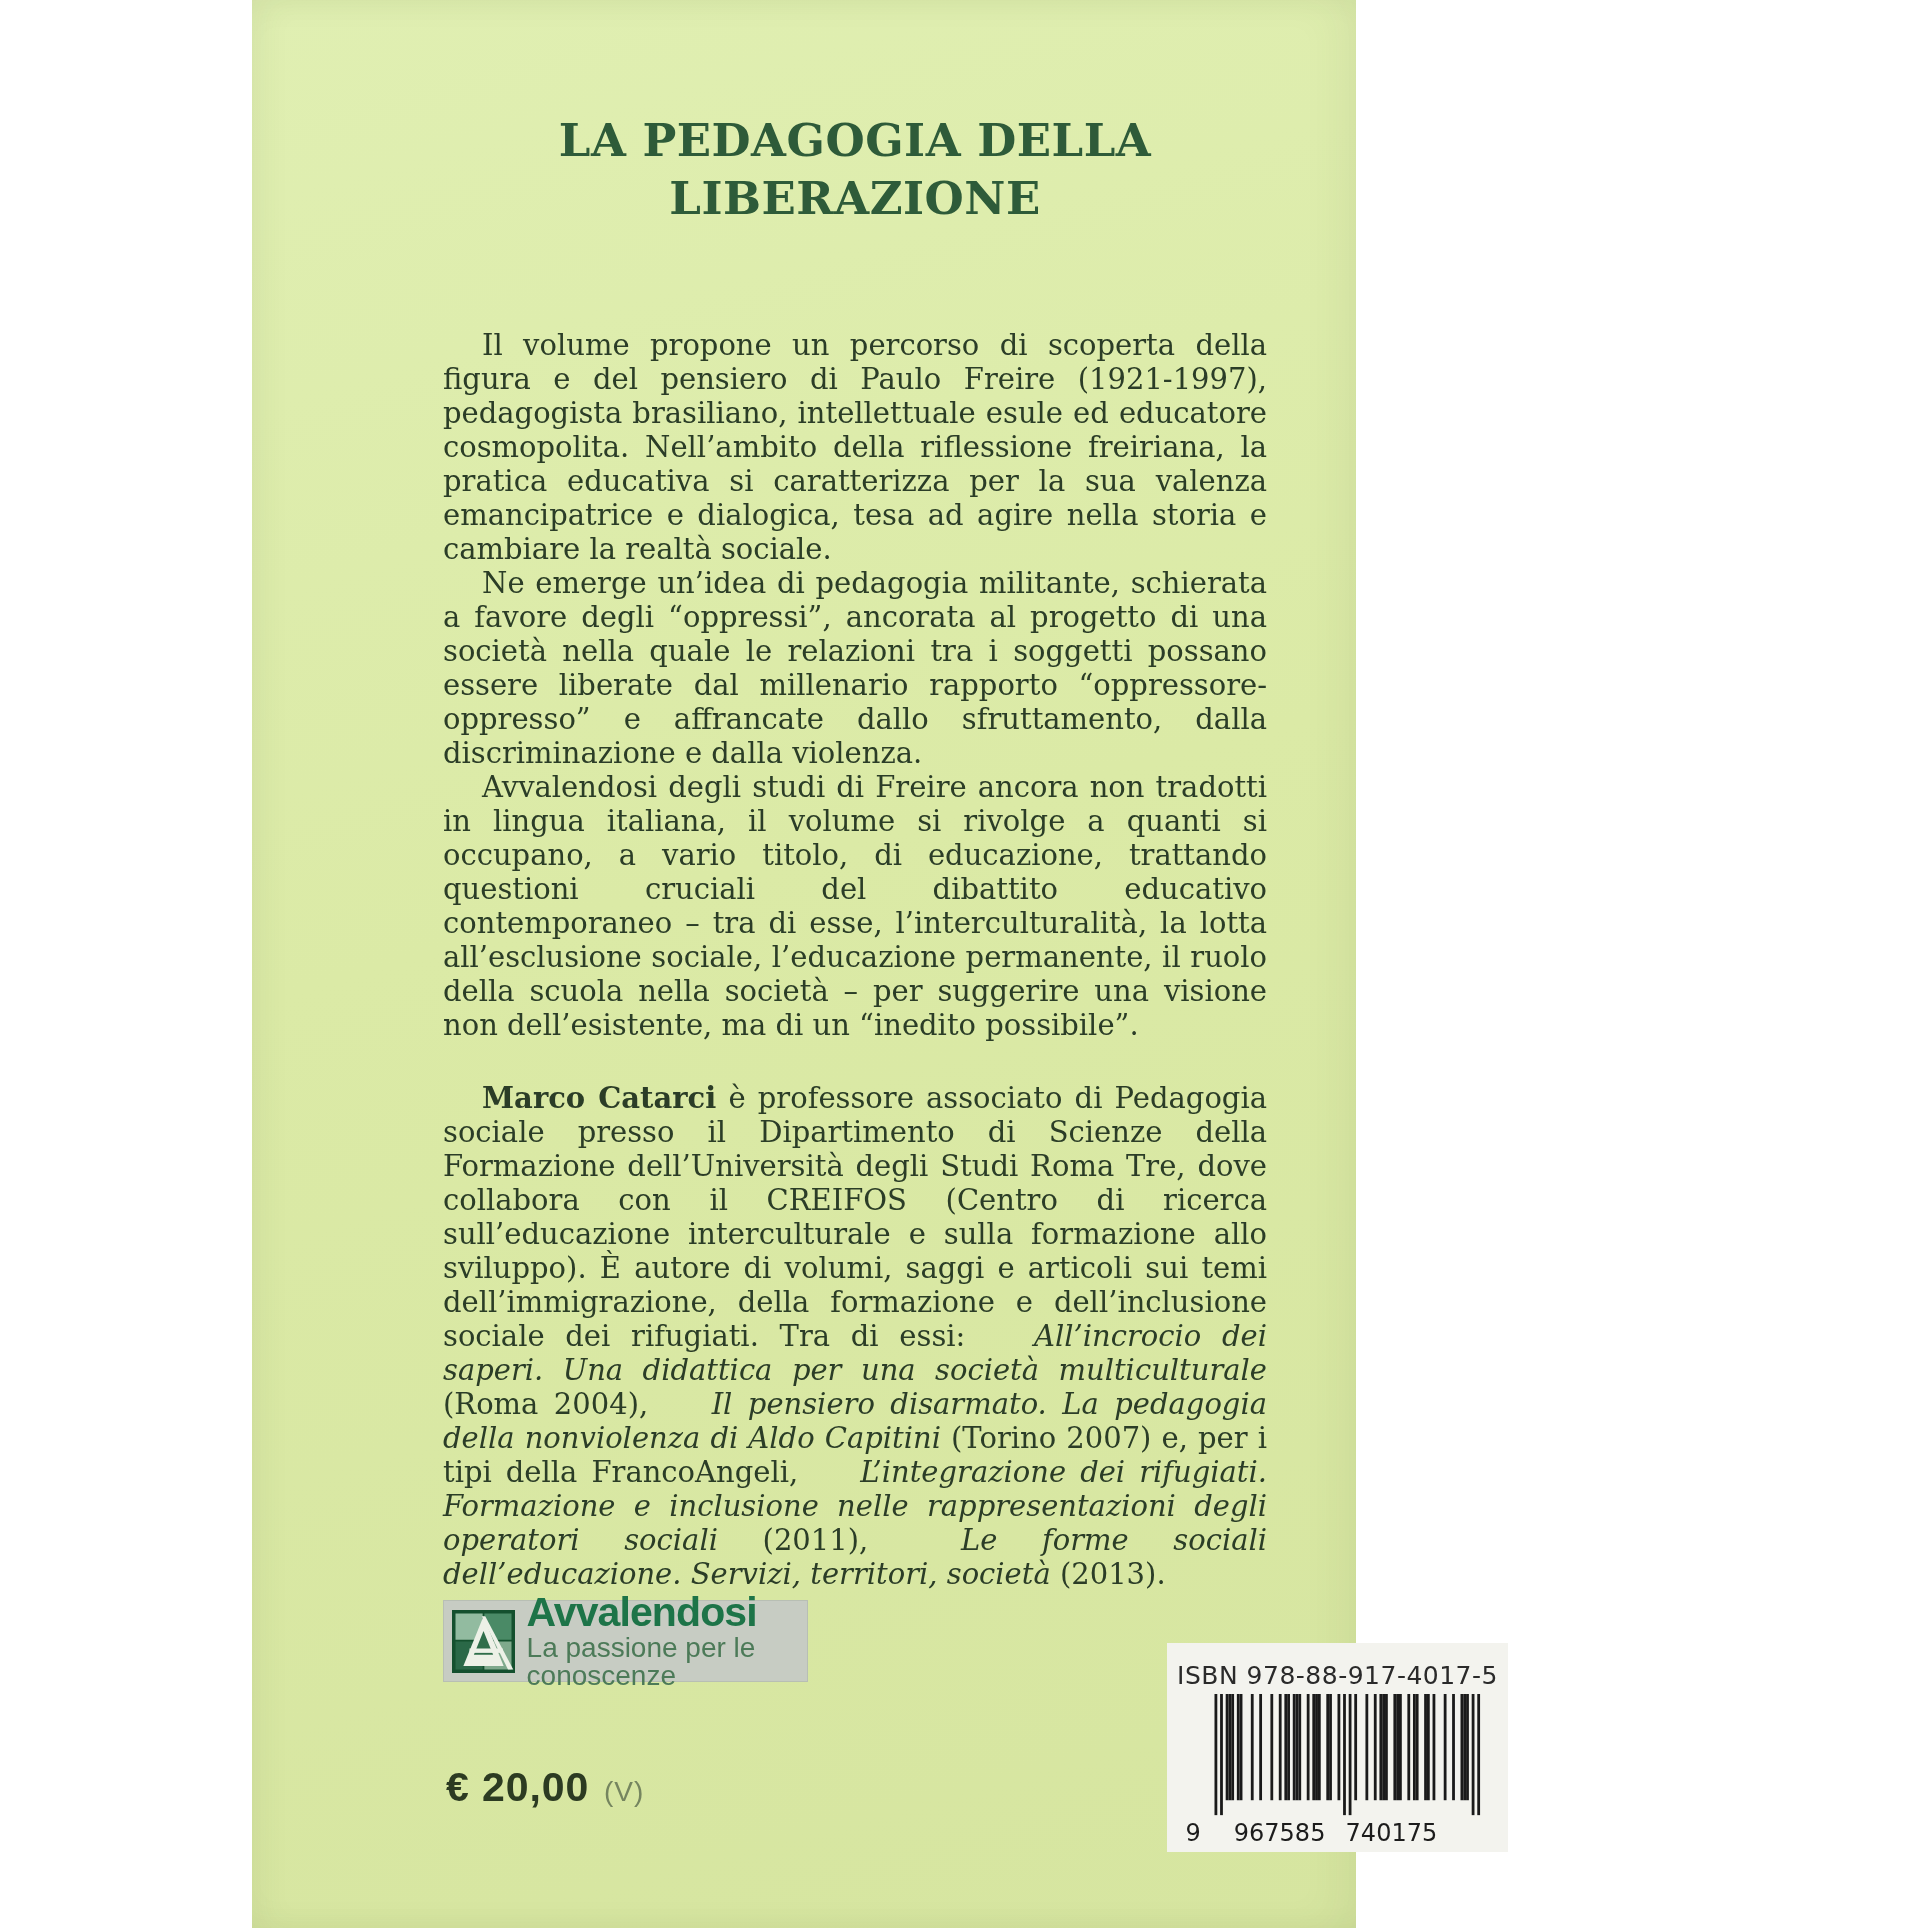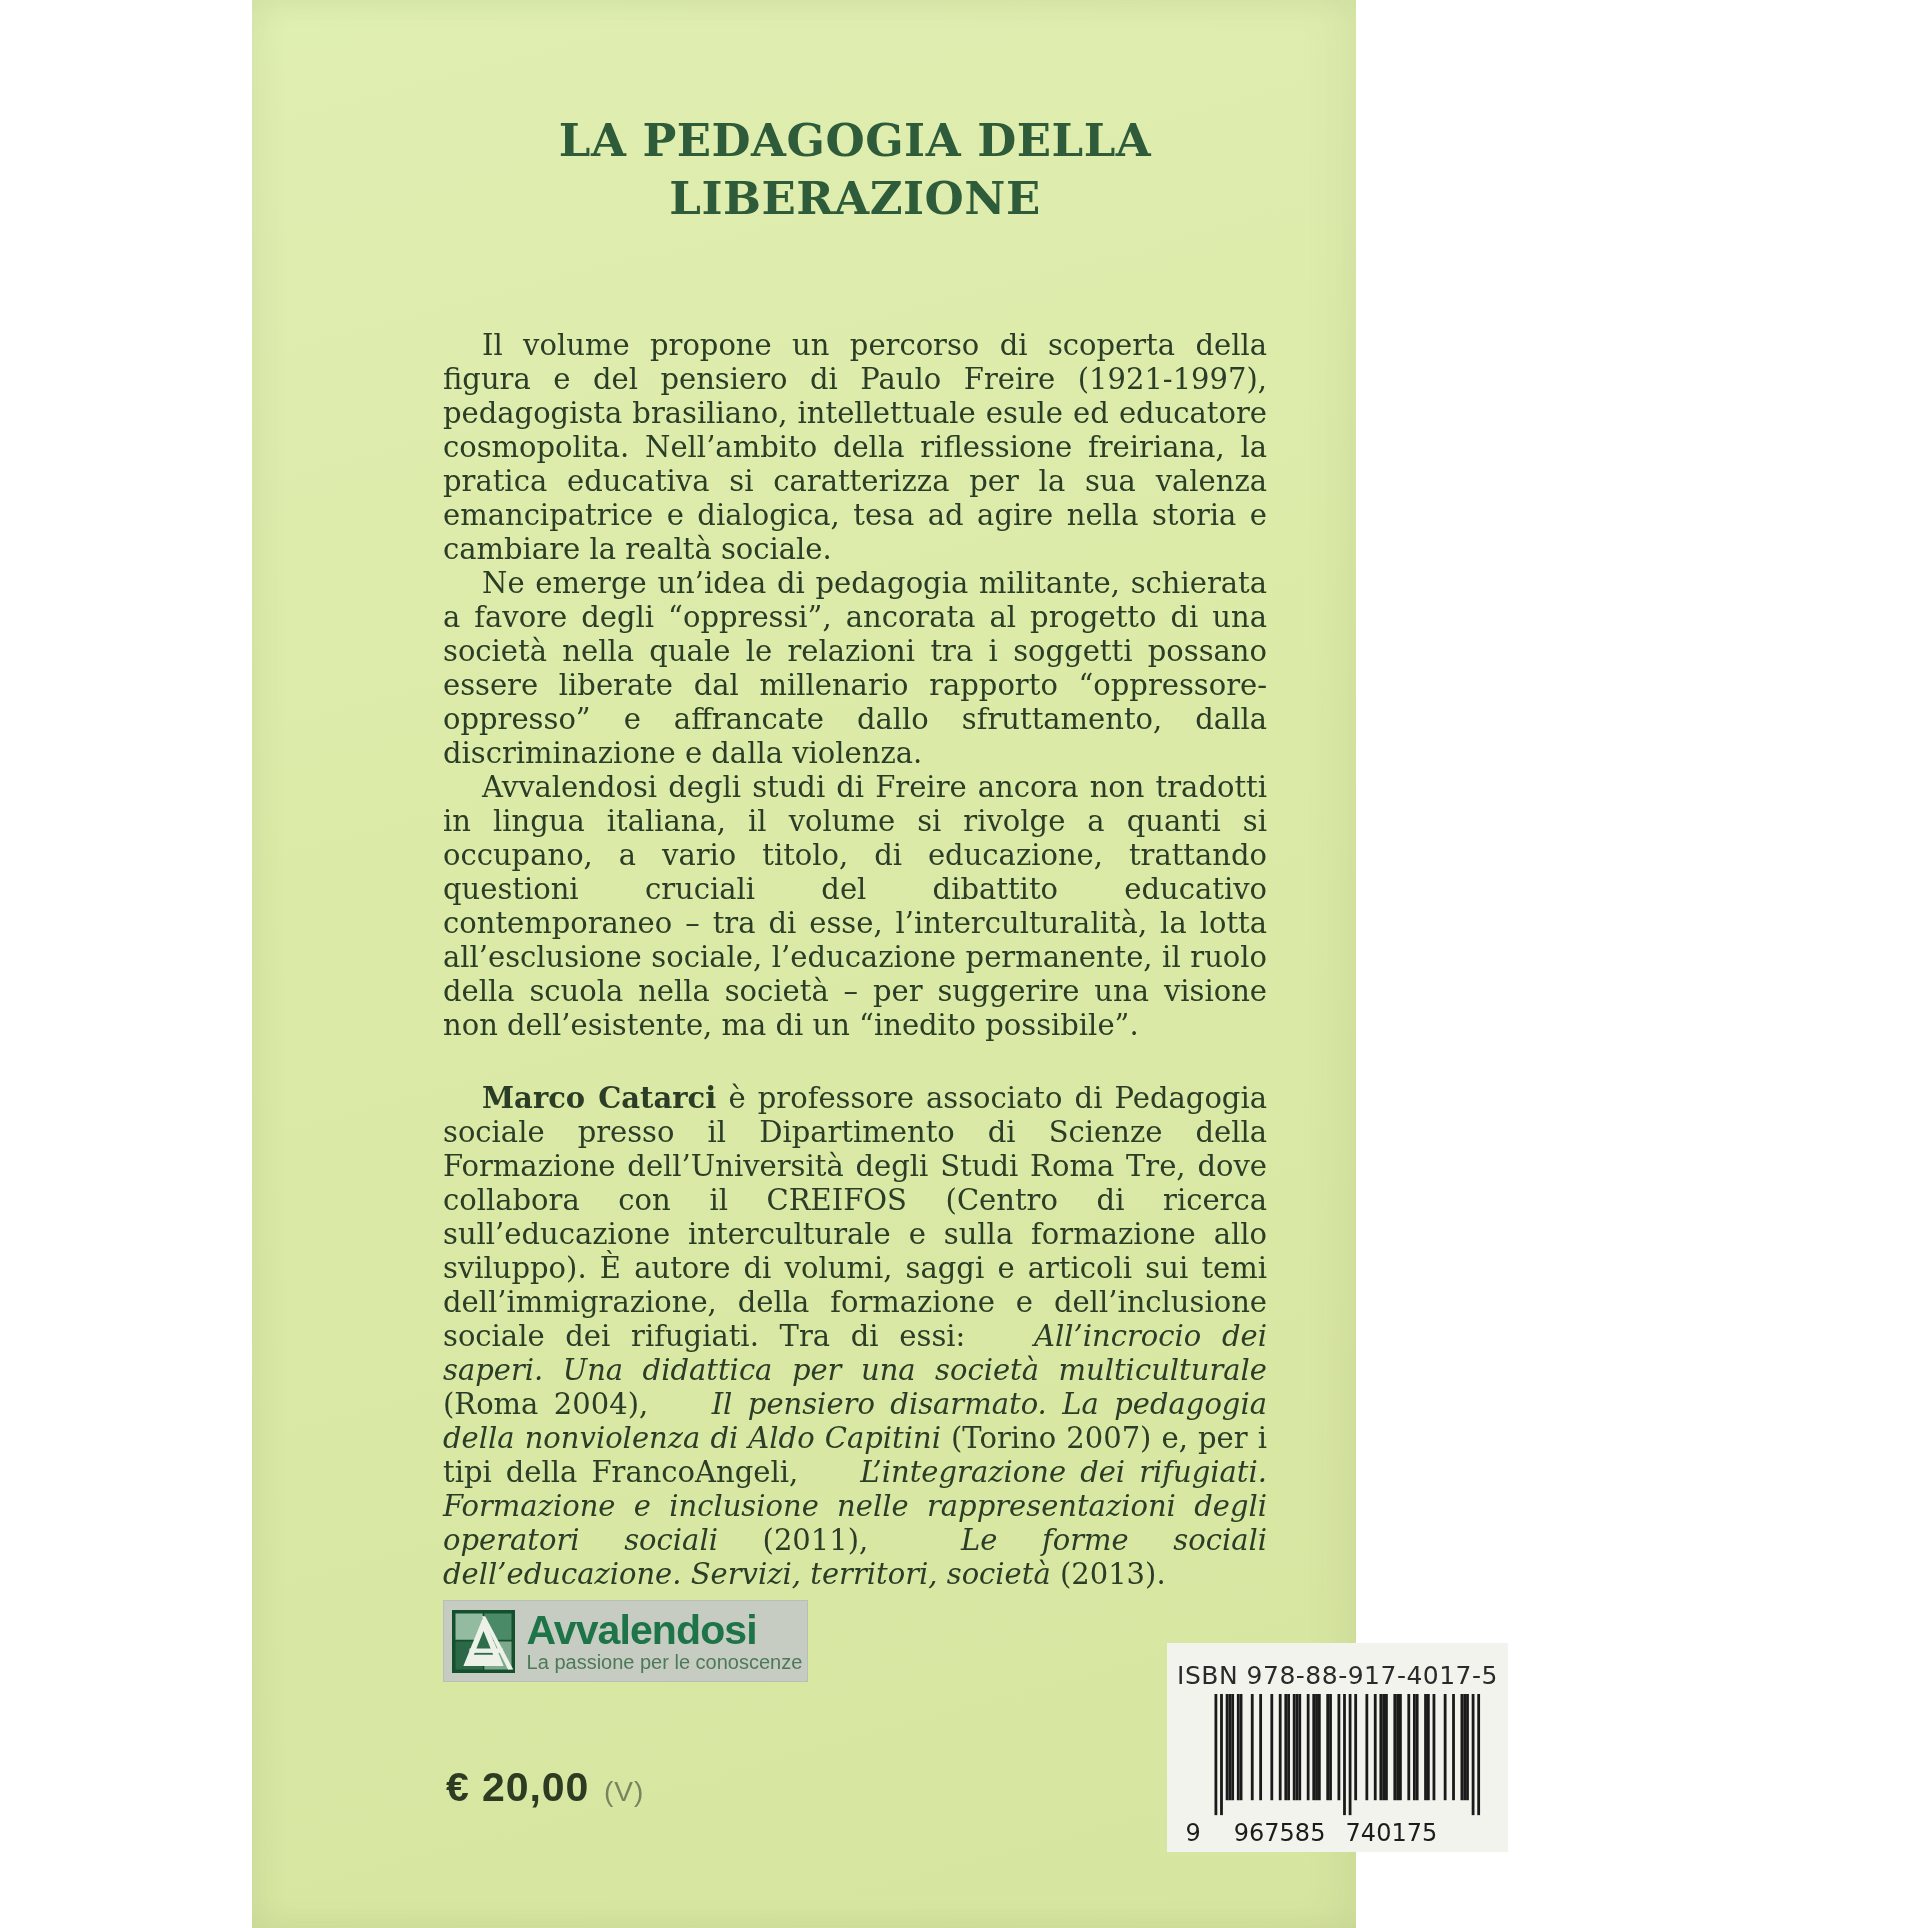--- a/index.html
+++ b/index.html
@@ -58,21 +58,21 @@
   }
   .logo-mark{width:63px;height:63px;flex:0 0 auto;}
   .logo-text{margin-left:11.2px;line-height:1;}
   .logo-name{
     font-family:"Liberation Sans", sans-serif;
     font-weight:bold;font-size:41px;letter-spacing:-0.9px;
     color:#1d7448;display:block;
   }
   .logo-tagline{
     font-family:"Liberation Sans", sans-serif;
-    font-size:20px;letter-spacing:0;
+    font-size:28px;letter-spacing:0;
     color:#4c7a58;display:block;margin-top:1.9px;
   }
 
   
   .barcode-box{
     position:absolute;left:915px;top:1600px;
     width:341px;height:209px;
     background:#f3f3ee;
     box-sizing:border-box;
     padding-top:18px;

